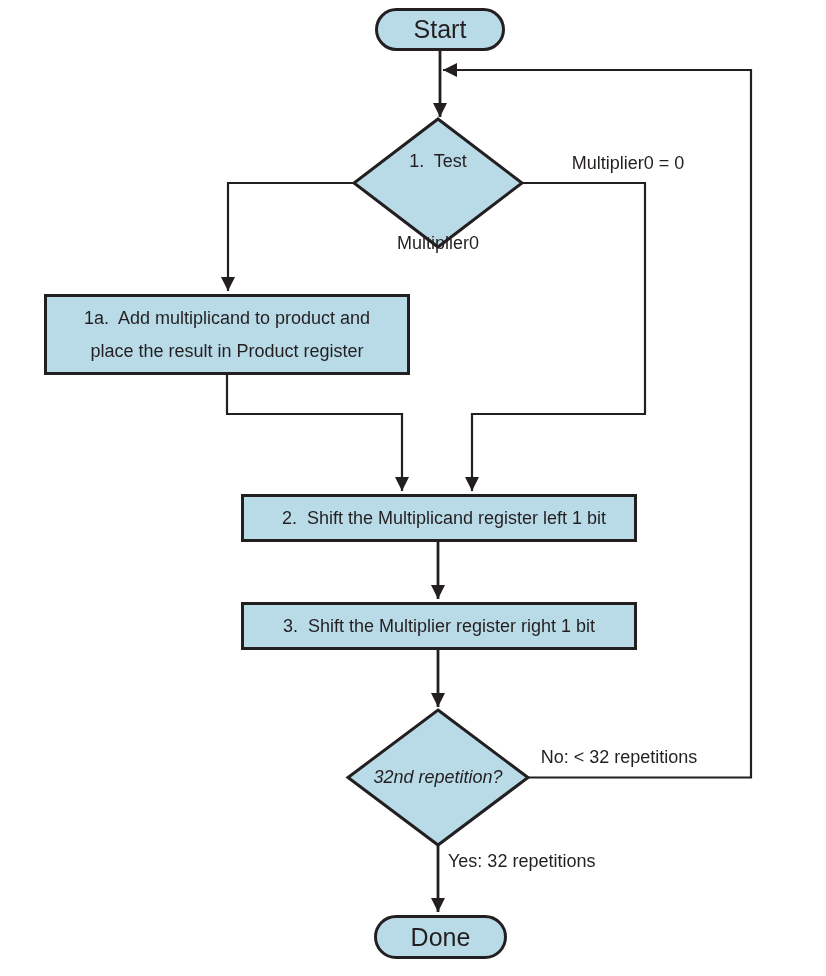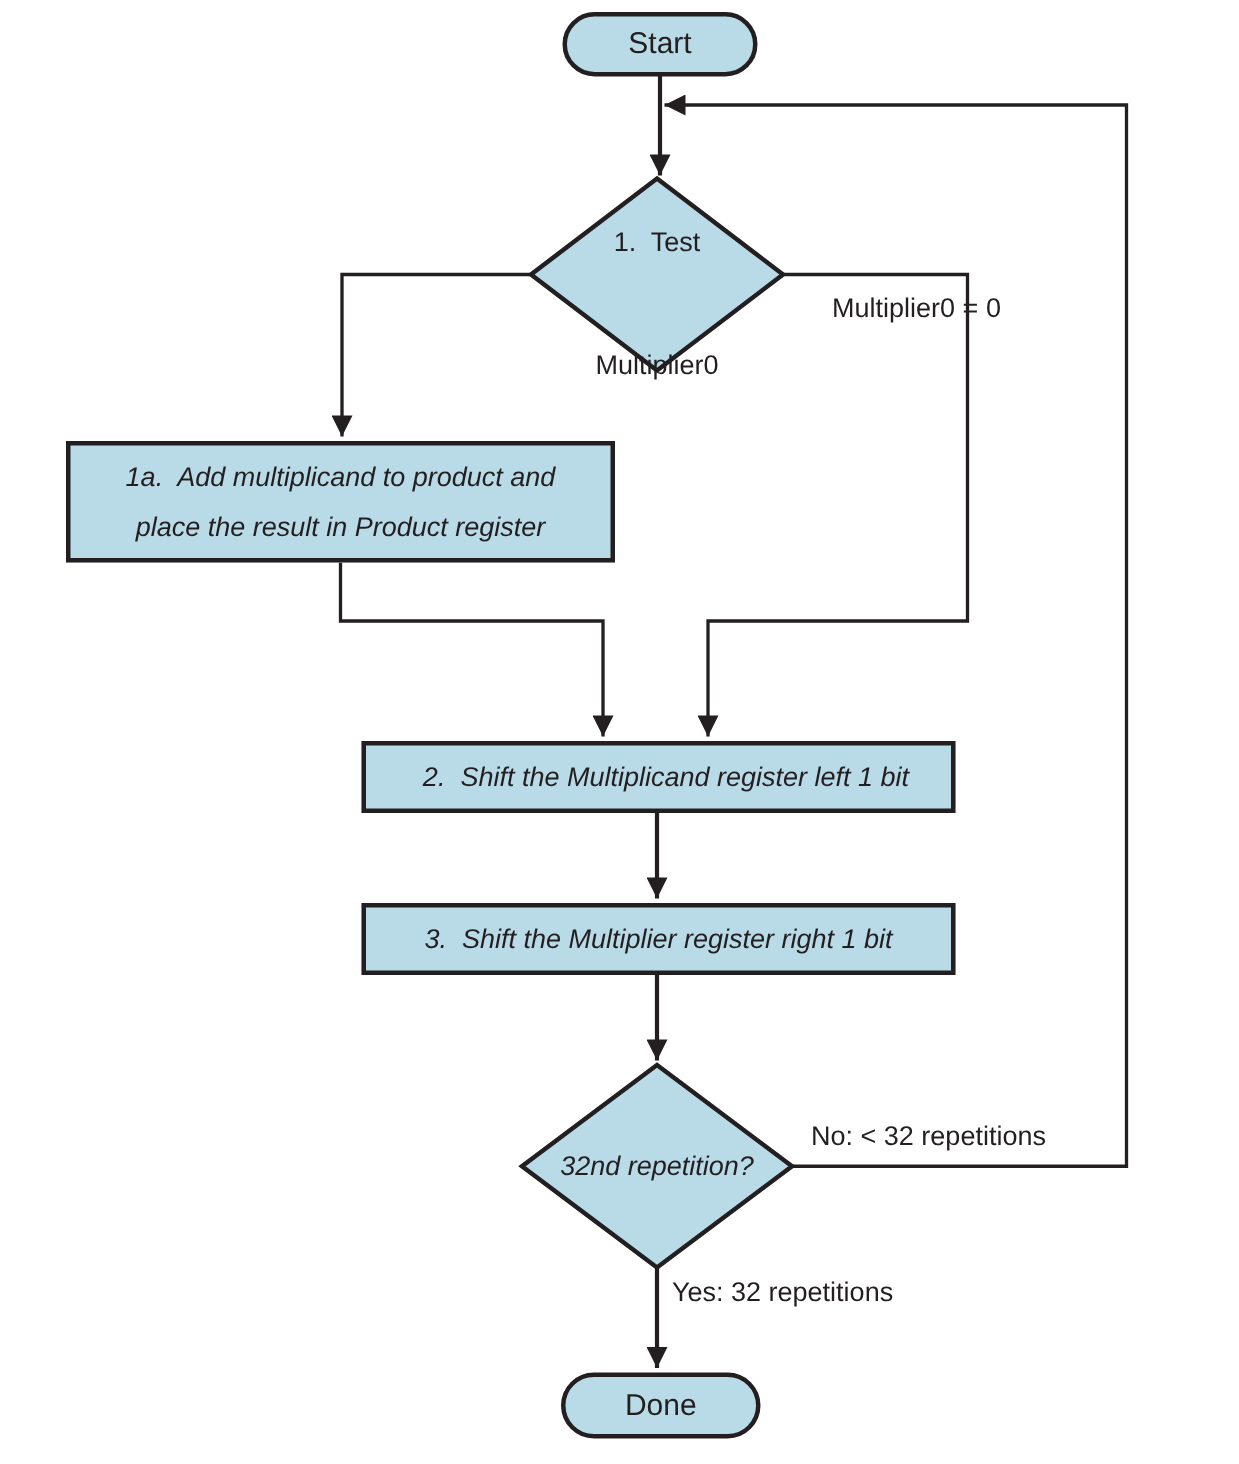--- a/index.html
+++ b/index.html
@@ -44,22 +44,22 @@
     border: 3px solid var(--node-stroke);
     display: flex;
     flex-direction: column;
     align-items: center;
     justify-content: center;
     text-align: center;
     font-size: 18px;
     line-height: 31px;
     white-space: pre;
   }
-  .oval { border-radius: 22px; font-size: 20px; }
-  .rect { white-space: pre; font-style: italic; }
+  .oval { border-radius: 22px; font-size: 25px; }
+  .rect { white-space: pre; }
   .diamond-text {
     position: absolute;
     display: flex;
     flex-direction: column;
     align-items: center;
     justify-content: center;
     text-align: center;
     font-size: 18px;
     line-height: 34px;
     white-space: pre;
@@ -108,21 +108,21 @@
 
   <div class="node oval" style="left:375px; top:8px; width:130px; height:43px;">
     <span>Start</span>
   </div>
 
   <div class="diamond-text" style="left:348px; top:144px; width:180px;">
     <span>1.  Test</span>
     <span>Multiplier0</span>
   </div>
 
-  <div class="edge-label centered" style="left:511px; top:148px; width:200px;margin-top:42px;">Multiplier0 = 0</div>
+  <div class="edge-label centered" style="left:528px; top:148px; width:200px;">Multiplier0 = 0</div>
 
   <div class="node rect" style="left:44px; top:294px; width:366px; height:81px; line-height:33px;">
     <span>1a.  Add multiplicand to product and</span>
     <span>place the result in Product register</span>
   </div>
 
   <div class="node rect" style="left:241px; top:494px; width:396px; height:48px;padding-left:10px;">
     <span>2.  Shift the Multiplicand register left 1 bit</span>
   </div>
 

